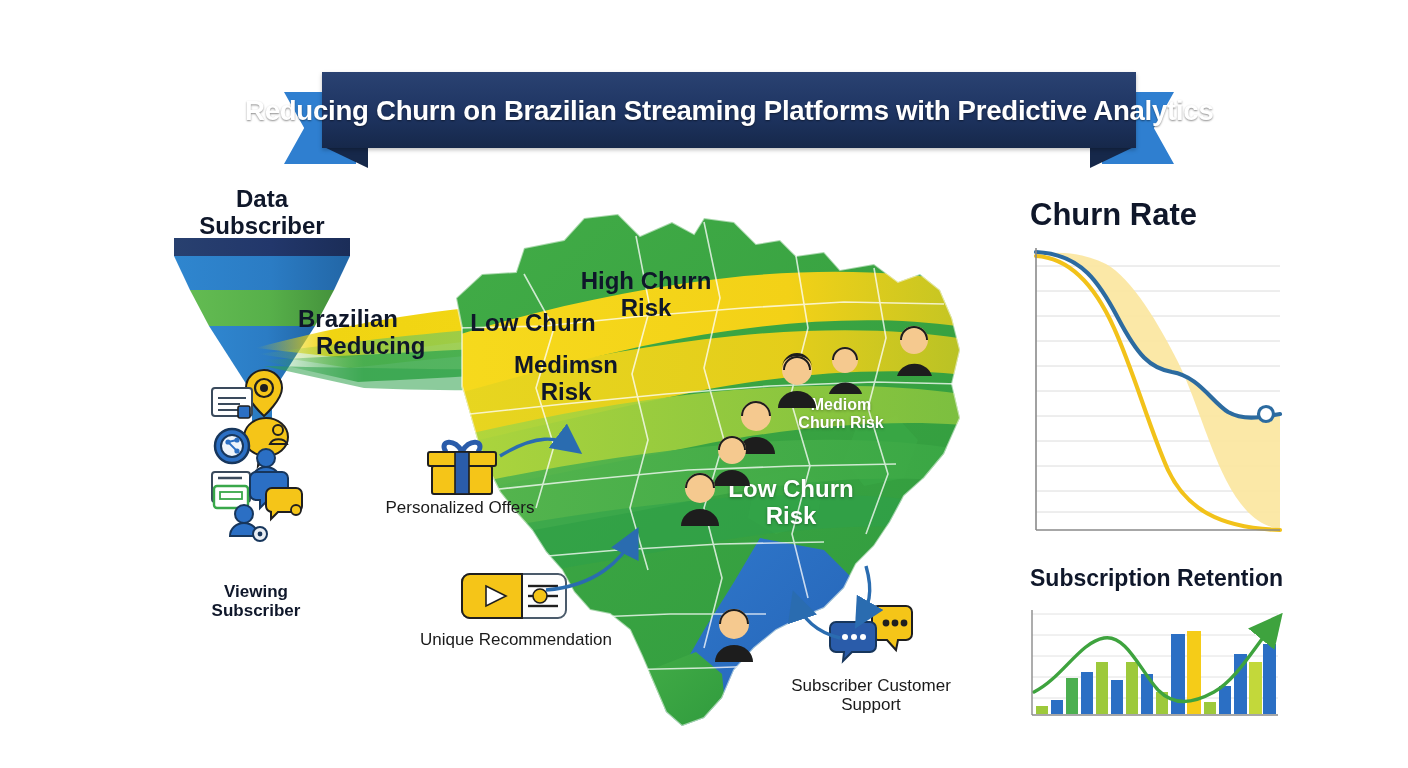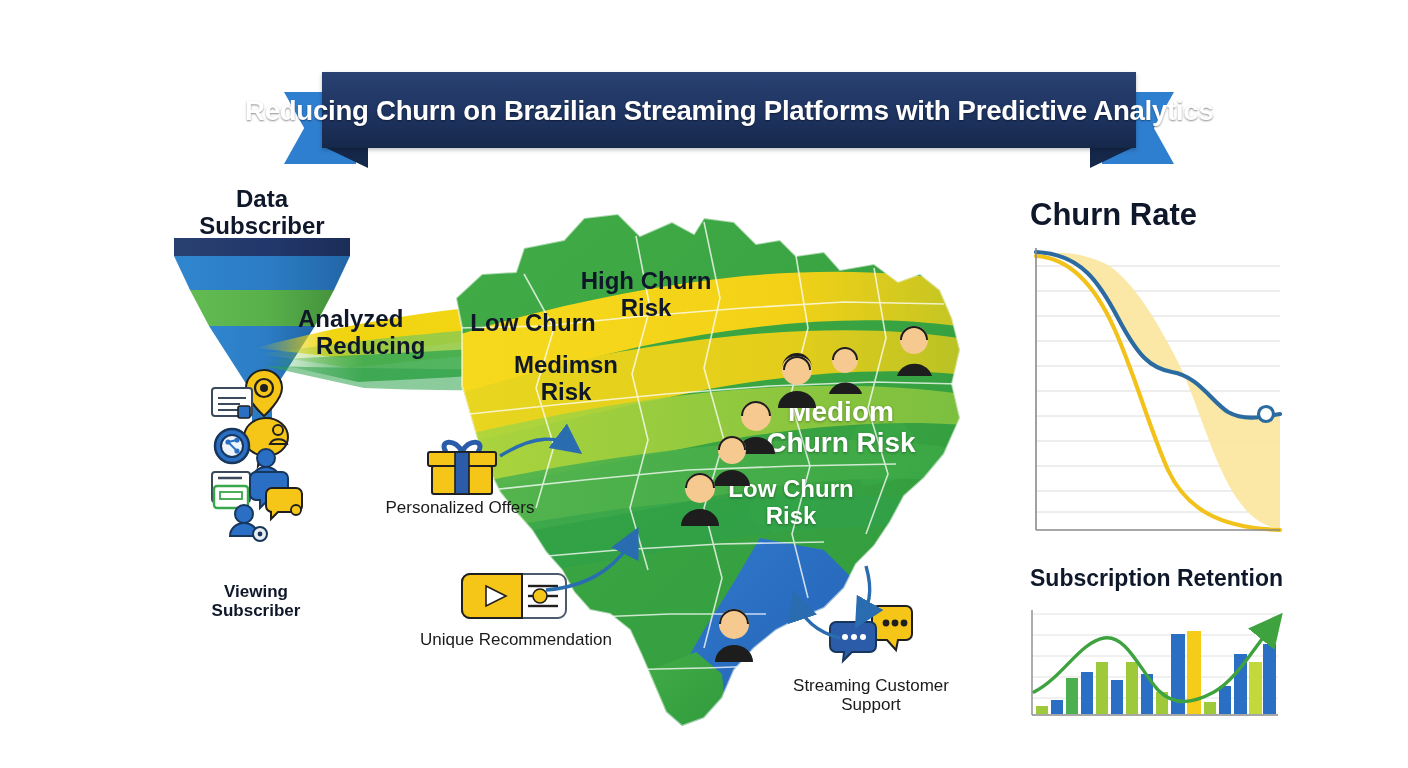--- a/index.html
+++ b/index.html
@@ -110,21 +110,21 @@
         <stop offset="100%" stop-color="#a5d24f"></stop>
       </linearGradient>
     </defs>
     <path d="M2 52 C70 34, 150 16, 260 8 L420 2 L420 30 C300 34, 180 48, 90 62 Z" fill="url(#flowY)"></path>
     <path d="M4 58 C80 48, 170 36, 270 30 L420 26 L420 46 C300 50, 190 62, 96 72 Z" fill="url(#flowLG)" opacity=".92"></path>
     <path d="M6 64 C90 60, 190 54, 290 50 L420 48 L420 70 C300 74, 200 82, 104 86 Z" fill="url(#flowG)" opacity=".9"></path>
     <path d="M10 70 C100 72, 210 74, 320 74 L420 76 L420 92 C310 94, 200 96, 110 92 Z" fill="#2ea04a" opacity=".55"></path>
   </svg>
 
   <div class="lbl" style="left:272px;top:306px;width:170px;font-size:24px;text-align:left;">
-    <div>Analyzed</div>
+    <div>Brazilian</div>
     <div style="margin-left:18px">Reducing</div>
   </div>
 
   <svg style="position:absolute;left:182px;top:368px;" width="110" height="180">
 
     <g>
       <path d="M56 2 C46 2 38 10 38 20 C38 32 56 48 56 48 C56 48 74 32 74 20 C74 10 66 2 56 2 Z" fill="#f5c518" stroke="#1f1f1f" stroke-width="2"></path>
       <circle cx="56" cy="20" r="9" fill="none" stroke="#1f1f1f" stroke-width="2.2"></circle>
       <circle cx="56" cy="20" r="4" fill="#1f1f1f"></circle>
     </g>
@@ -267,21 +267,21 @@
     <div>High Churn</div>
     <div>Risk</div>
   </div>
   <div class="lbl" style="left:432px;top:310px;width:150px;font-size:24px;">
     <div>Low Churn</div>
   </div>
   <div class="lbl" style="left:470px;top:352px;width:140px;font-size:24px;">
     <div>Medimsn</div>
     <div>Risk</div>
   </div>
-  <div class="lbl white" style="left:735px;top:396px;width:160px;font-size:28px;">
+  <div class="lbl white" style="left:735px;top:396px;width:160px;font-size:16px;">
     <div>Mediom</div>
     <div>Churn Risk</div>
   </div>
   <div class="lbl white" style="left:690px;top:476px;width:150px;font-size:24px;">
     <div>Low Churn</div>
     <div>Risk</div>
   </div>
 
   <svg style="position:absolute;left:640px;top:318px;" width="300" height="340">
     <g>
@@ -350,21 +350,21 @@
     <path d="M48 2 h28 a6 6 0 0 1 6 6 v22 a6 6 0 0 1 -6 6 h-8 l-2 10 l-9 -10 h-9 a6 6 0 0 1 -6 -6 v-22 a6 6 0 0 1 6 -6 Z" fill="#f5c518" stroke="#1f1f1f" stroke-width="2"></path>
     <circle cx="56" cy="19" r="3.4" fill="#1f1f1f"></circle>
       <circle cx="65" cy="19" r="3.4" fill="#1f1f1f"></circle>
       <circle cx="74" cy="19" r="3.4" fill="#1f1f1f"></circle>
     <path d="M6 18 h34 a6 6 0 0 1 6 6 v18 a6 6 0 0 1 -6 6 h-18 l-9 9 l1 -9 h-8 a6 6 0 0 1 -6 -6 v-18 a6 6 0 0 1 6 -6 Z" fill="#2a5caa" stroke="#17365c" stroke-width="2"></path>
     <circle cx="15" cy="33" r="3" fill="#fff"></circle>
       <circle cx="24" cy="33" r="3" fill="#fff"></circle>
       <circle cx="33" cy="33" r="3" fill="#fff"></circle>
   </svg>
   <div class="lbl plain" style="left:760px;top:676px;width:170px;font-size:17px;">
-    <div>Streaming Customer</div>
+    <div>Subscriber Customer</div>
     <div>Support</div>
   </div>
 
   <svg style="position:absolute;left:470px;top:430px;" width="160" height="200">
     <defs>
       <marker id="ah" markerWidth="9" markerHeight="9" refX="6" refY="4.5" orient="auto">
         <path d="M0 0 L9 4.5 L0 9 Z" fill="#2a6cb0"></path>
       </marker>
     </defs>
     <path d="M4 26 C40 4, 62 6, 78 18" fill="none" stroke="#2a6cb0" stroke-width="3.4" marker-end="url(#ah)"></path>

